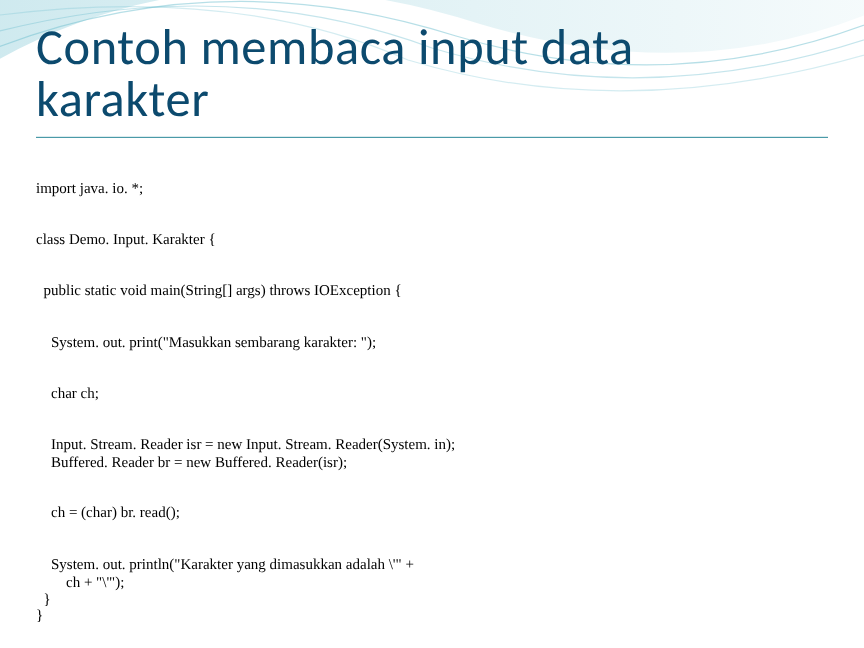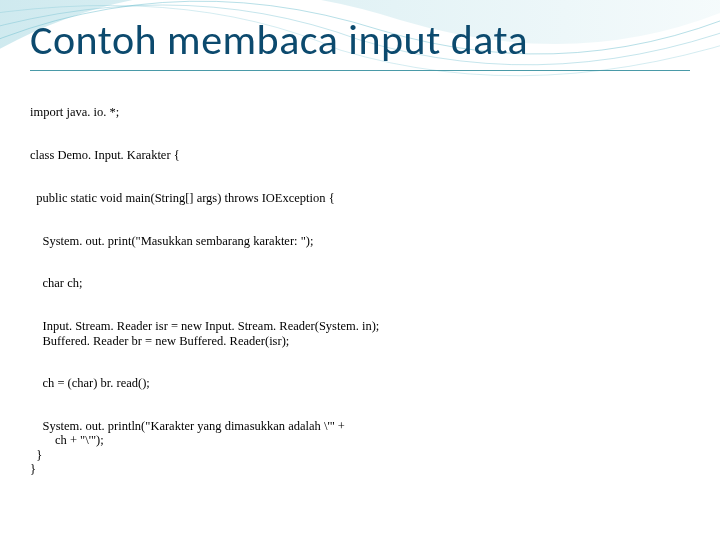--- a/index.html
+++ b/index.html
@@ -60,20 +60,21 @@
   </defs>
   <path d="M -50 120 Q 150 -20 400 60 Q 600 120 770 30 L 770 -50 L -50 -50 Z" fill="url(#g1)"></path>
   <path d="M -50 100 Q 160 0 380 70 Q 580 130 770 40" fill="none" stroke="#6fbfcf" stroke-width="1" stroke-opacity="0.5"></path>
   <path d="M -50 80 Q 170 10 360 80 Q 560 140 770 55" fill="none" stroke="#6fbfcf" stroke-width="1" stroke-opacity="0.4"></path>
   <path d="M -50 60 Q 180 20 340 90 Q 540 150 770 70" fill="none" stroke="#6fbfcf" stroke-width="1" stroke-opacity="0.3"></path>
 </svg>
 
 <div class="content">
   <h1 class="title">
     <span>Contoh membaca input data</span><br>
+    <span>karakter</span>
   </h1>
   <div class="underline"></div>
 
   <div class="code">
 <span>import java. io. *;</span>
 <span class="gap"></span>
 <span>class Demo. Input. Karakter {</span>
 <span class="gap"></span>
 <span>  public static void main(String[] args) throws IOException {</span>
 <span class="gap"></span>

